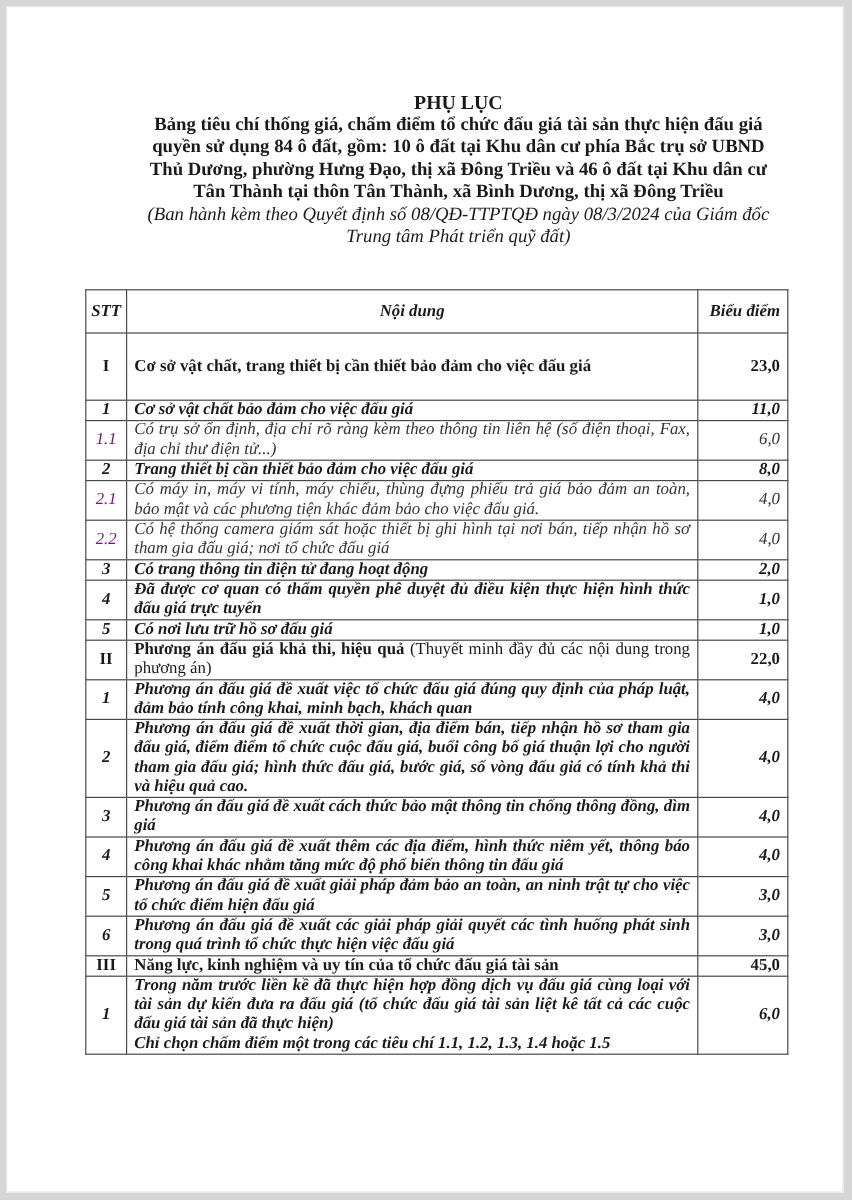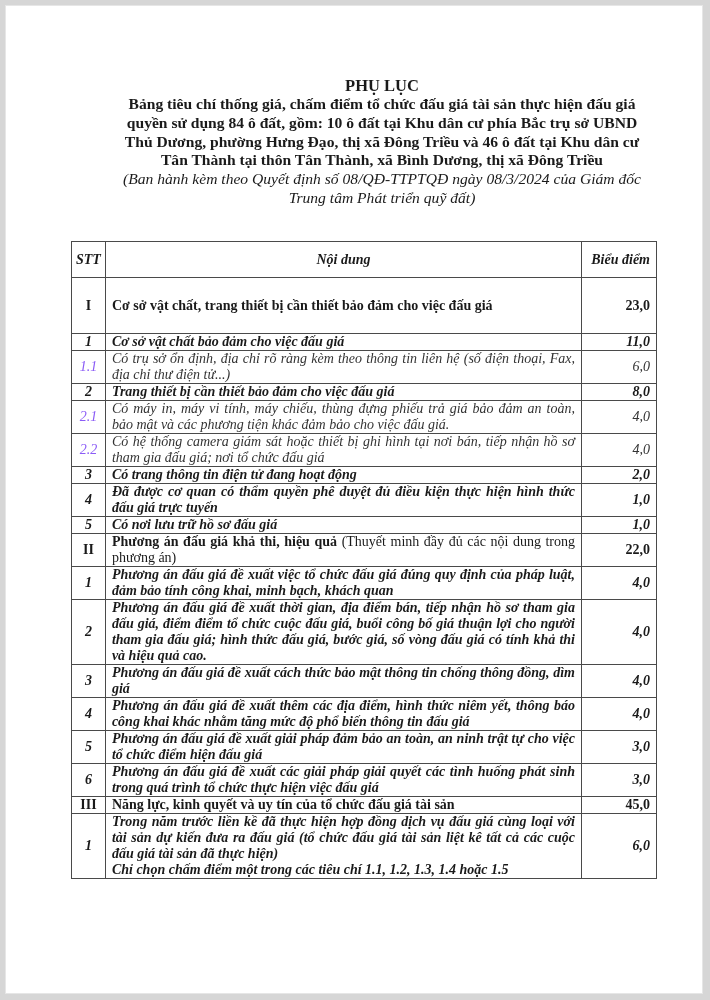--- a/index.html
+++ b/index.html
@@ -44,21 +44,21 @@
   table.criteria th {
     font-weight: bold; height: 35px; font-size: 14px; font-style: italic;
   }
   .c-stt { width: 21px; text-align: center; padding: 0 4px !important; }
   .c-score { width: 62px; text-align: right; }
   .c-content { text-align: justify; }
   .r-section td { font-weight: bold; font-style: normal; }
   .r-section.tall td { height: 55px; }
   .r-bold-italic td { font-weight: bold; font-style: italic; }
   .r-italic td { font-style: italic; font-weight: normal; color: #333; }
-  .r-italic td.c-stt { color: #8b5cf6; }
+  .r-italic td.c-stt { color: #701a75; }
   .plain-part { font-weight: normal; }
   .line { display: block; }
 </style>
 </head>
 <body>
 
 <div class="page">
   <div class="title-block">
     <p class="doc-title">PHỤ LỤC</p>
     <p class="doc-subtitle">
@@ -157,21 +157,21 @@
           <td class="c-content"><span>Phương án đấu giá đề xuất giải pháp đảm bảo an toàn, an ninh trật tự cho việc tổ chức điểm hiện đấu giá</span></td>
           <td class="c-score">3,0</td>
         </tr>
         <tr class="r-bold-italic">
           <td class="c-stt">6</td>
           <td class="c-content"><span>Phương án đấu giá đề xuất các giải pháp giải quyết các tình huống phát sinh trong quá trình tổ chức thực hiện việc đấu giá</span></td>
           <td class="c-score">3,0</td>
         </tr>
         <tr class="r-section">
           <td class="c-stt">III</td>
-          <td class="c-content"><span>Năng lực, kinh quyết và uy tín của tổ chức đấu giá tài sản</span></td>
+          <td class="c-content"><span>Năng lực, kinh nghiệm và uy tín của tổ chức đấu giá tài sản</span></td>
           <td class="c-score">45,0</td>
         </tr>
         <tr class="r-bold-italic">
           <td class="c-stt">1</td>
           <td class="c-content"><span>Trong năm trước liền kề đã thực hiện hợp đồng dịch vụ đấu giá cùng loại với tài sản dự kiến đưa ra đấu giá (tổ chức đấu giá tài sản liệt kê tất cả các cuộc đấu giá tài sản đã thực hiện)</span><span class="line">Chỉ chọn chấm điểm một trong các tiêu chí 1.1, 1.2, 1.3, 1.4 hoặc 1.5</span></td>
           <td class="c-score">6,0</td>
         </tr>
       </tbody>
   </table>
 </div>

